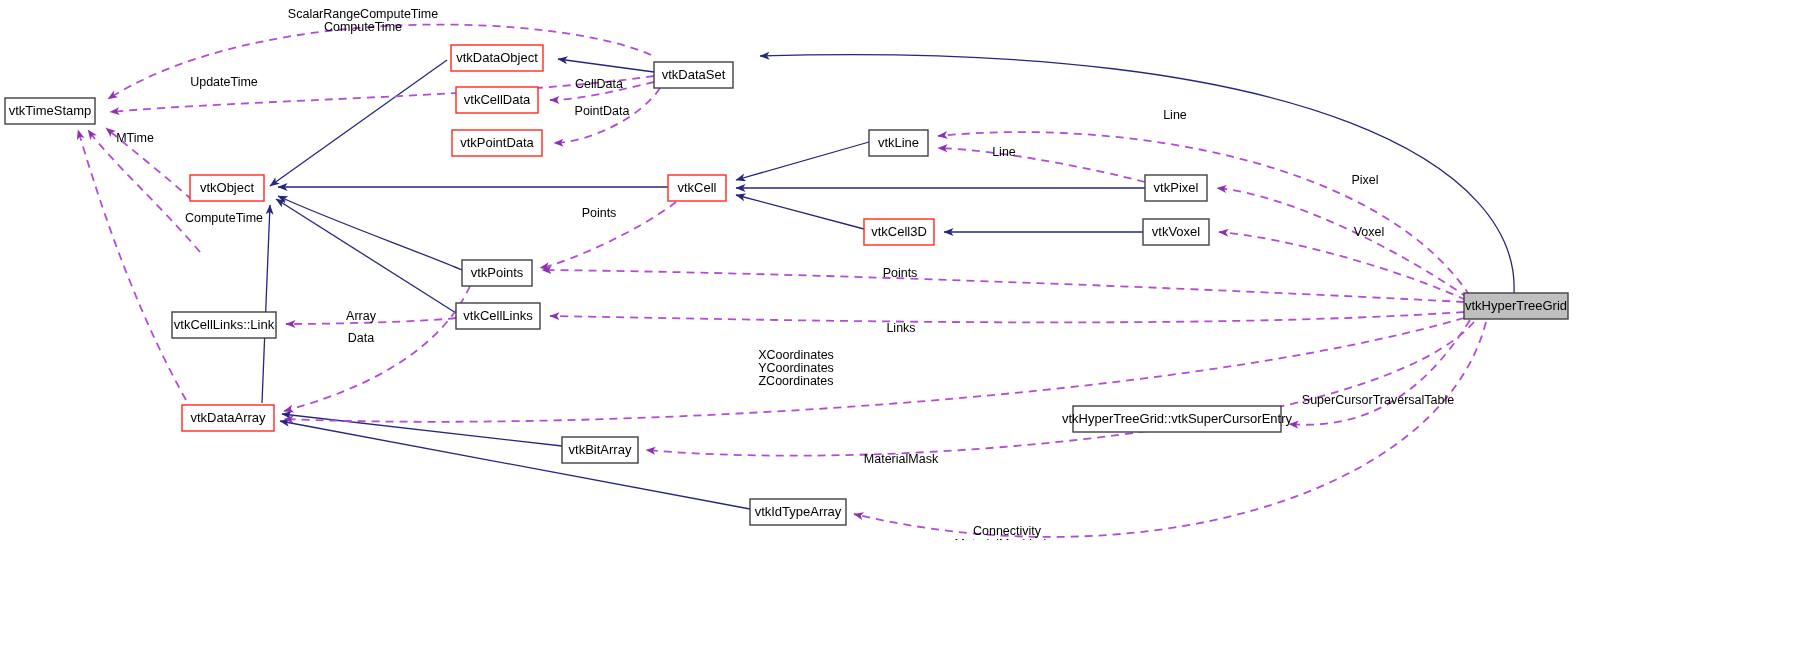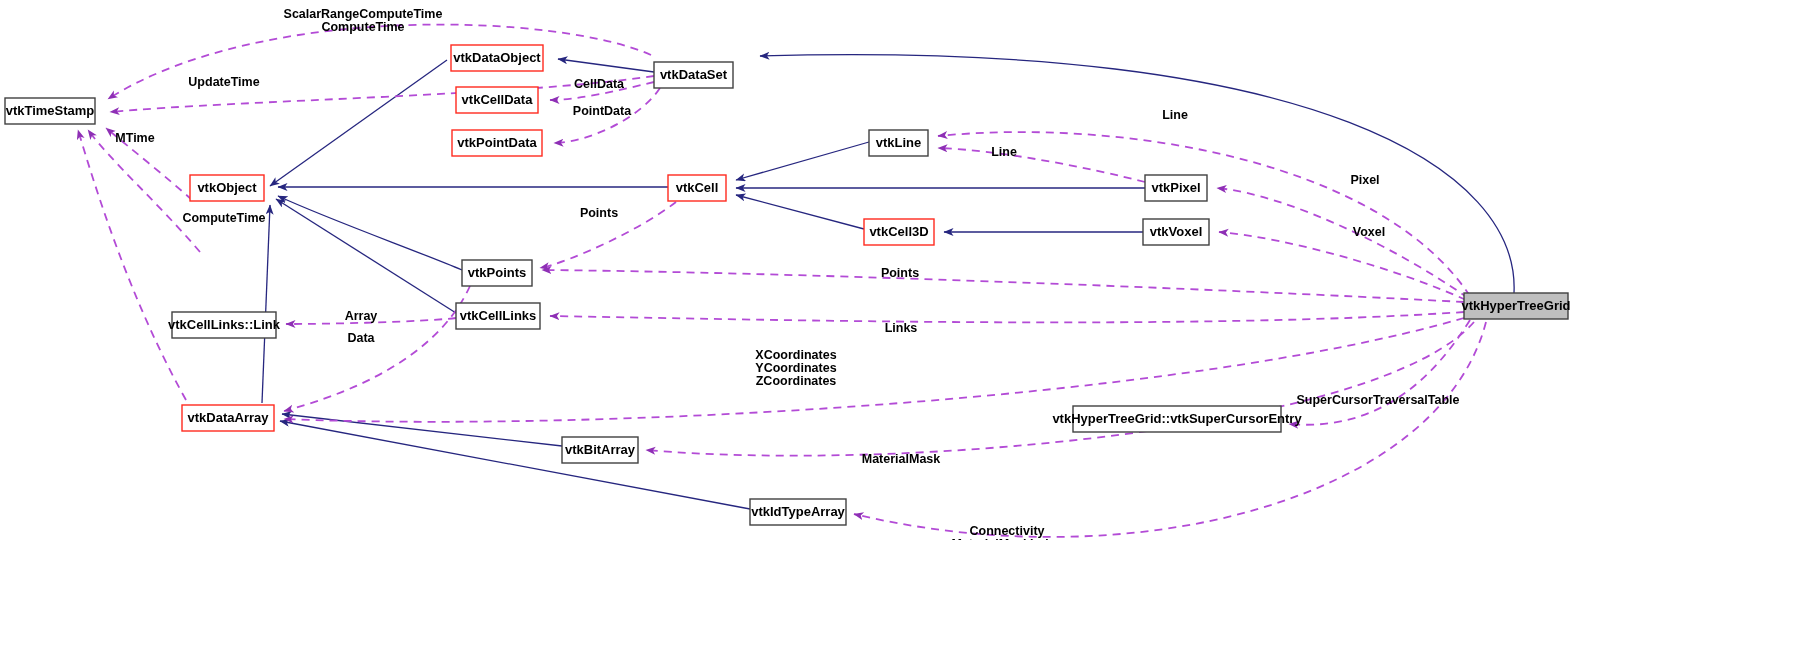--- a/index.html
+++ b/index.html
@@ -10,21 +10,20 @@
   }
   body {
     font-family: "Liberation Sans", sans-serif;
   }
   #diagram-root {
     position: relative;
     width: 1819px;
     height: 540px;
     background: #ffffff;
     overflow: hidden;
-    font-weight: bold;
   }
   svg#graph {
     position: absolute;
     left: 0;
     top: 0;
     width: 1819px;
     height: 658px;
     display: block;
   }
   .node-box {

